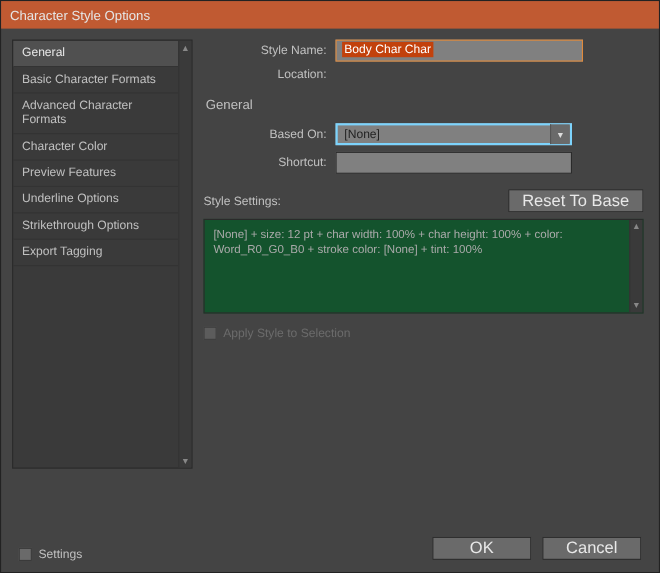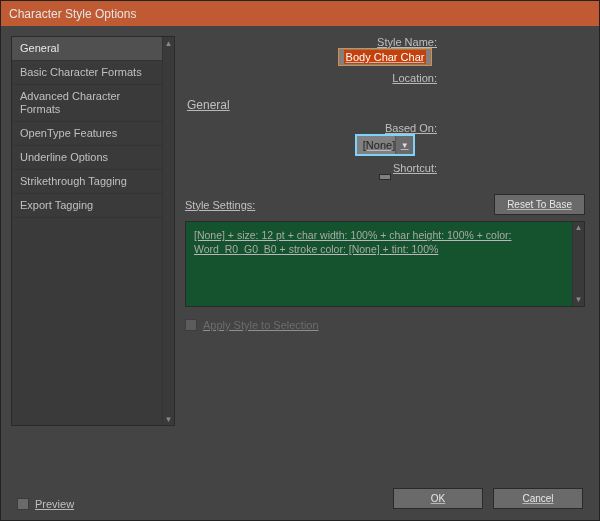--- a/index.html
+++ b/index.html
@@ -27,21 +27,20 @@
     font-size: 12px;
     height: 25px;
     display: flex;
     align-items: center;
   }
   .body-area {
     flex: 1;
     padding: 10px;
     display: flex;
     flex-direction: column;
-    text-decoration: underline;
   }
   .upper {
     flex: 0 0 auto;
     display: flex;
     gap: 10px;
     height: 390px;
   }
   .sidebar-wrap {
     width: 164px;
     height: 100%;
@@ -90,21 +89,20 @@
   .main {
     flex: 1;
     display: flex;
     flex-direction: column;
     padding-right: 4px;
   }
   .form-row {
     display: flex;
     align-items: center;
     margin-bottom: 6px;
-    flex-direction: column;
   }
   .form-label {
     width: 120px;
     text-align: right;
     color: #c0c0c0;
     padding-right: 8px;
     font-size: 11px;
   }
   .text-input {
     flex: 1;
@@ -162,21 +160,21 @@
     margin-bottom: 6px;
   }
   .settings-header .lbl {
     color: #c0c0c0;
     font-size: 11px;
   }
   .btn {
     background: #6a6a6a;
     border: 1px solid #2a2a2a;
     color: #e8e8e8;
-    font-size: 10px;
+    font-size: 15px;
     padding: 3px 12px;
     cursor: pointer;
     min-width: 78px;
     text-align: center;
     height: 21px;
     line-height: 13px;
   }
   .btn.lg { min-width: 90px; }
   .settings-box {
     position: relative;
@@ -250,27 +248,30 @@
           <div class="sidebar-item active">
             <span>General</span>
           </div>
           <div class="sidebar-item">
             <span>Basic Character Formats</span>
           </div>
           <div class="sidebar-item">
             <span>Advanced Character Formats</span>
           </div>
           <div class="sidebar-item">
-            <span>OpenType Features</span>
+            <span>Character Color</span>
+          </div>
+          <div class="sidebar-item">
+            <span>Preview Features</span>
           </div>
           <div class="sidebar-item">
             <span>Underline Options</span>
           </div>
           <div class="sidebar-item">
-            <span>Strikethrough Tagging</span>
+            <span>Strikethrough Options</span>
           </div>
           <div class="sidebar-item">
             <span>Export Tagging</span>
           </div>
         </div>
         <div class="sidebar-scrollbar">
           <div class="arrow up">▲</div>
           <div class="arrow down">▼</div>
         </div>
       </div>
@@ -324,21 +325,21 @@
           <span>Apply Style to Selection</span>
         </div>
 
       </div>
 
     </div>
 
     <div class="footer">
       <div class="checkbox-row">
         <div class="checkbox"></div>
-        <span style="color:#c0c0c0;">Preview</span>
+        <span style="color:#c0c0c0;">Settings</span>
       </div>
       <div class="right-btns">
         <div class="btn lg">OK</div>
         <div class="btn lg">Cancel</div>
       </div>
     </div>
 
   </div>
 </div>
 

